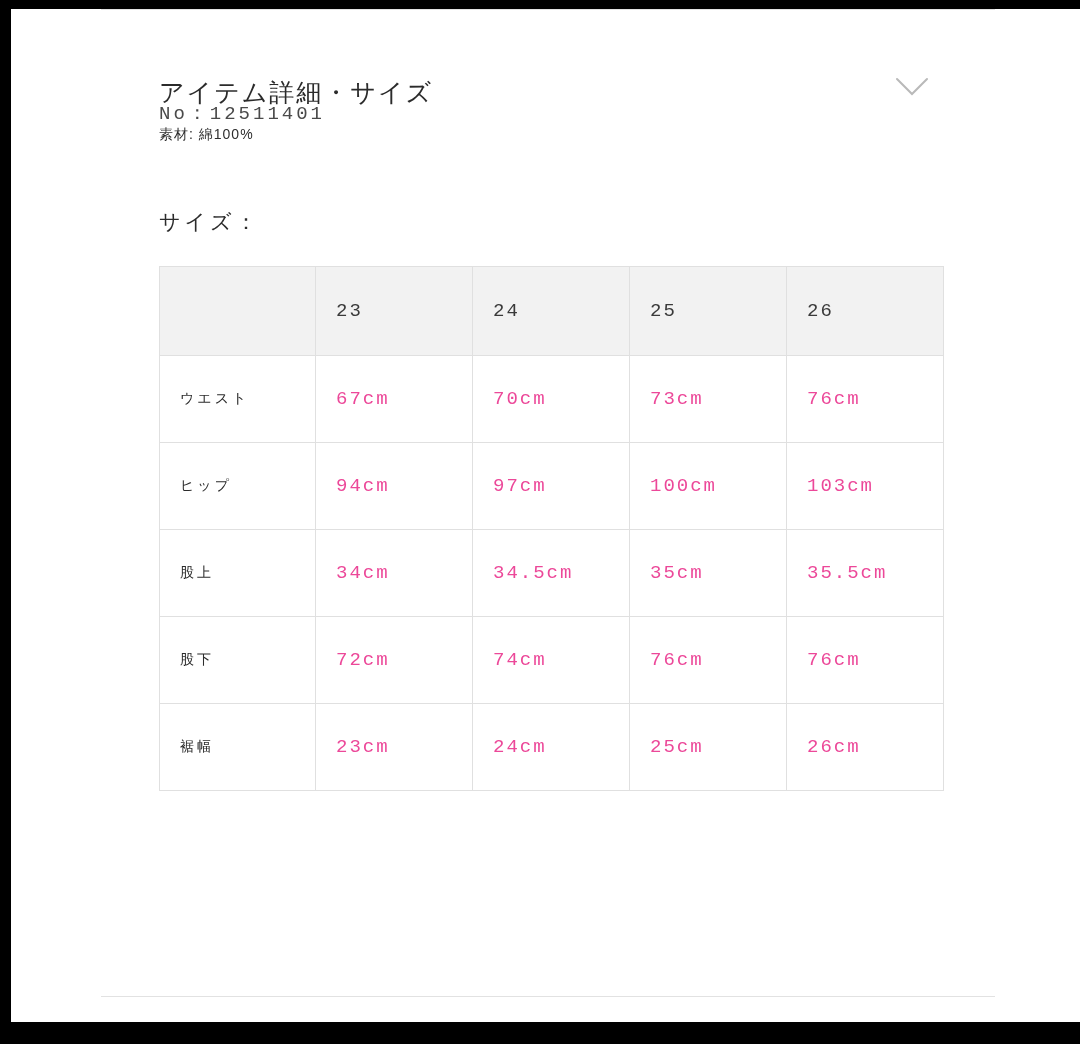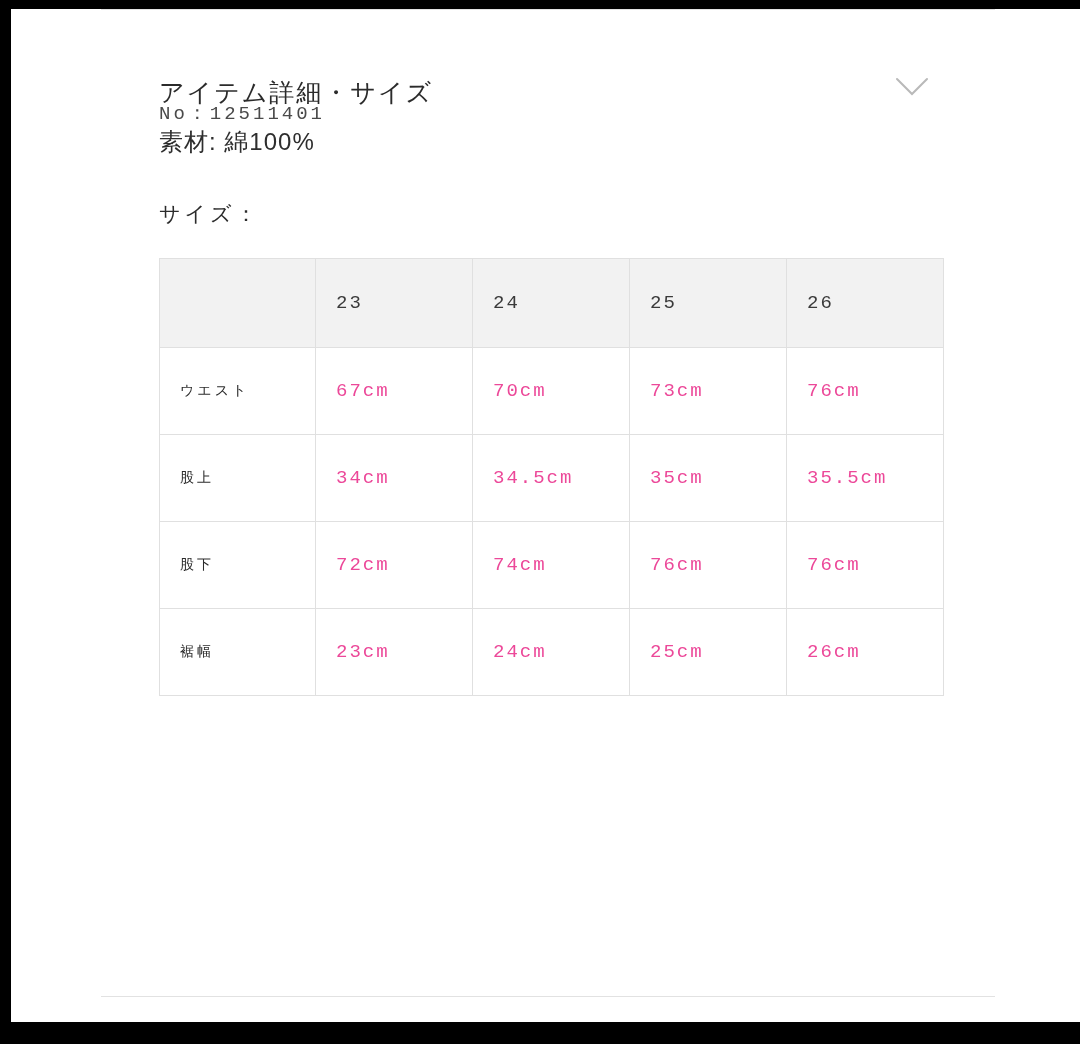--- a/index.html
+++ b/index.html
@@ -83,24 +83,24 @@
   .meta-line {
     font-size: 19px;
     letter-spacing: 3px;
     color: #4a4a4a;
     font-family: "Liberation Mono", monospace;
   }
   .meta-line.jp {
     font-family: "Liberation Sans", sans-serif;
     letter-spacing: 1px;
     color: #2e2e2e;
-    font-size: 24px;
+    font-size: 14px;
   }
   .size-label {
-    margin-top: 42px;
+    margin-top: 64px;
     font-size: 21px;
     letter-spacing: 4px;
     color: #2b2b2b;
   }
   table.size-table {
     margin-top: 30px;
     border-collapse: collapse;
     width: 784px;
     table-layout: fixed;
   }
@@ -183,20 +183,27 @@
       </thead>
       <tbody>
         <tr>
           <th>ウエスト</th>
           <td>67cm</td>
           <td>70cm</td>
           <td>73cm</td>
           <td>76cm</td>
         </tr>
         <tr>
+          <th>ヒップ</th>
+          <td>94cm</td>
+          <td>97cm</td>
+          <td>100cm</td>
+          <td>103cm</td>
+        </tr>
+        <tr>
           <th>股上</th>
           <td>34cm</td>
           <td>34.5cm</td>
           <td>35cm</td>
           <td>35.5cm</td>
         </tr>
         <tr>
           <th>股下</th>
           <td>72cm</td>
           <td>74cm</td>

